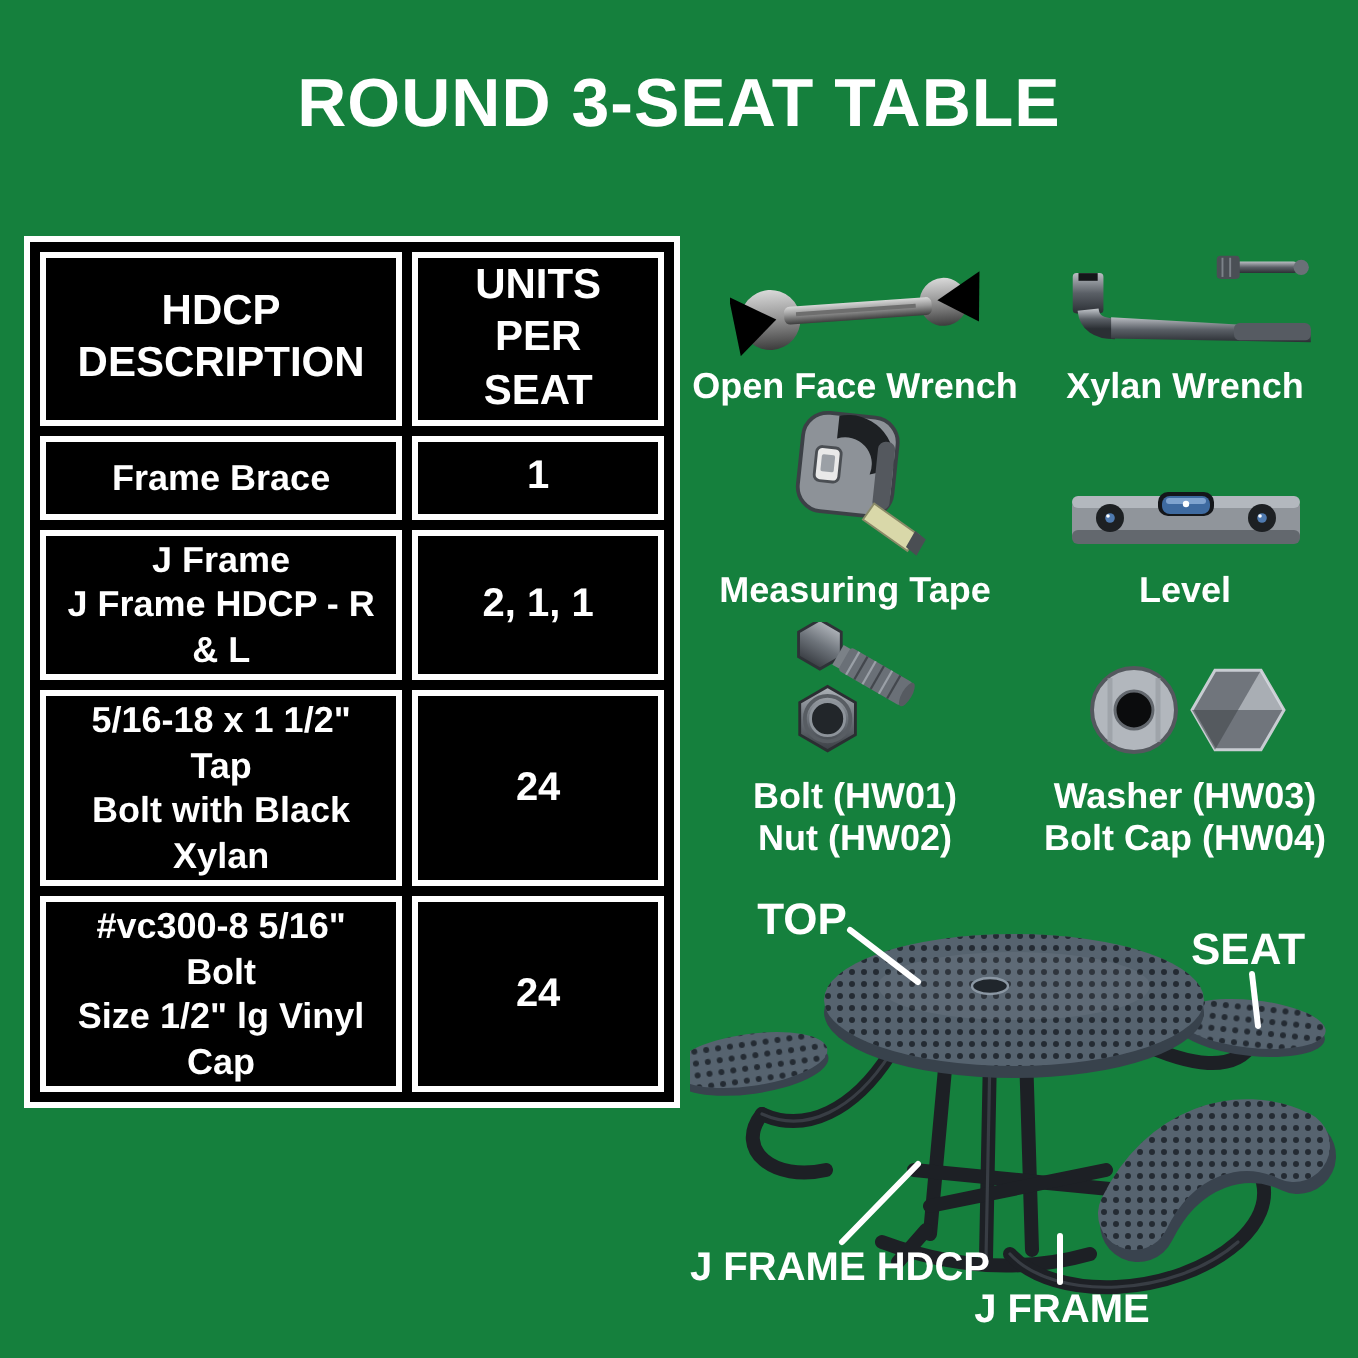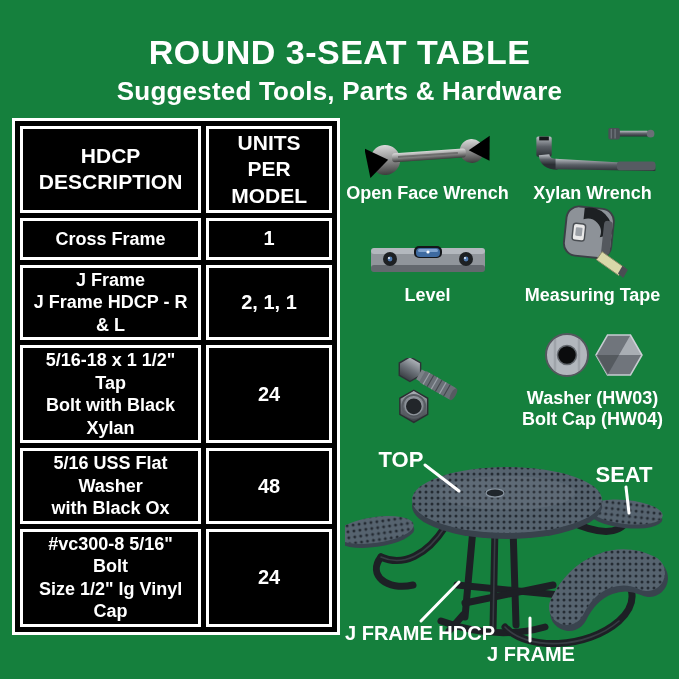--- a/index.html
+++ b/index.html
@@ -45,53 +45,47 @@
   
   svg.diagram{position:absolute;left:345px;top:435px;}
   .dlabel{fill:#fff;font-family:"Liberation Sans",sans-serif;font-weight:bold;}
 </style>
 </head>
 <body>
 
 <div class="page">
 
   <div class="title">ROUND 3-SEAT TABLE</div>
-  <div class="subtitle">Suggested Tools, Parts &amp; Hardware</div>
 
   <table class="parts">
     <colgroup>
         <col style="width:59%">
         <col style="width:41%">
       </colgroup>
     <thead>
       <tr>
         <th class="ml">HDCP DESCRIPTION</th>
         <th class="ml">UNITS PER
-MODEL</th>
+SEAT</th>
       </tr>
     </thead>
     <tbody>
       <tr class="single">
-        <td class="desc ml">Cross Frame</td>
+        <td class="desc ml">Frame Brace</td>
         <td class="units">1</td>
       </tr>
       <tr class="double">
         <td class="desc ml">J Frame
 J Frame HDCP - R &amp; L</td>
         <td class="units">2, 1, 1</td>
       </tr>
       <tr class="double">
         <td class="desc ml">5/16-18 x 1 1/2" Tap
 Bolt with Black Xylan</td>
         <td class="units">24</td>
-      </tr>
-      <tr class="double">
-        <td class="desc ml">5/16 USS Flat Washer
-with Black Ox</td>
-        <td class="units">48</td>
       </tr>
       <tr class="double">
         <td class="desc ml">#vc300-8 5/16" Bolt
 Size 1/2" lg Vinyl Cap</td>
         <td class="units">24</td>
       </tr>
 
     </tbody>
   </table>
 
@@ -142,54 +136,54 @@
             <polygon points="36,38 140,44 140,51 36,49" fill="url(#gS)"></polygon>
             <rect x="100" y="41" width="40" height="9" rx="3" fill="#565b62"></rect>
           </g>
         </svg>
       </span>
       <div class="tool-label ml">Xylan Wrench</div>
     </div>
 
     <div class="tool">
       <span class="tool-icon">
+        <svg width="84" height="76" viewBox="0 0 84 80">
+          <g transform="rotate(6 40 36)">
+            <rect x="12" y="4" width="50" height="52" rx="13" fill="#8d9298" stroke="#3c4046" stroke-width="2"></rect>
+            <path d="M30,5 a24,24 0 0 1 31,25 l-12,4 a14,14 0 0 0 -19,-17 z" fill="#1d2023"></path>
+            <rect x="52" y="16" width="9" height="36" rx="4" fill="#54585e"></rect>
+            <rect x="20" y="22" width="13" height="18" rx="3" fill="#e9e9e9" stroke="#4a4e53" stroke-width="1.5"></rect>
+            <rect x="23" y="26" width="7" height="9" rx="1" fill="#9ba0a6"></rect>
+            <polygon points="53,49 78,63 73,72 48,58" fill="#d9d8a9" stroke="#8a8a68" stroke-width="1"></polygon>
+            <polygon points="76,61 82,65 78,74 72,70" fill="#4a4e53"></polygon>
+          </g>
+        </svg>
+      </span>
+      <div class="tool-label ml">Measuring Tape</div>
+    </div>
+
+    <div class="tool">
+      <span class="tool-icon">
         <svg width="118" height="40" viewBox="0 0 118 40">
           <rect x="2" y="8" width="114" height="24" rx="5" fill="#90959b"></rect>
           <rect x="2" y="8" width="114" height="6" rx="3" fill="#b3b8be"></rect>
           <rect x="2" y="25" width="114" height="7" rx="3" fill="#63686e"></rect>
           <rect x="45" y="6" width="28" height="12" rx="5" fill="#14161a"></rect>
           <rect x="47" y="8" width="24" height="9" rx="4" fill="#3e6aa0"></rect>
           <rect x="49" y="9" width="20" height="3" rx="1.5" fill="#7fa3cf"></rect>
           <circle cx="59" cy="12" r="1.6" fill="#fff"></circle>
           <circle cx="21" cy="19" r="7" fill="#1d2023"></circle>
           <circle cx="21" cy="19" r="2.4" fill="#4f7ab0"></circle>
           <circle cx="20" cy="18" r="0.9" fill="#fff"></circle>
           <circle cx="97" cy="19" r="7" fill="#1d2023"></circle>
           <circle cx="97" cy="19" r="2.4" fill="#4f7ab0"></circle>
           <circle cx="96" cy="18" r="0.9" fill="#fff"></circle>
         </svg>
       </span>
       <div class="tool-label ml">Level</div>
-    </div>
-
-    <div class="tool">
-      <span class="tool-icon">
-        <svg width="84" height="76" viewBox="0 0 84 80">
-          <g transform="rotate(6 40 36)">
-            <rect x="12" y="4" width="50" height="52" rx="13" fill="#8d9298" stroke="#3c4046" stroke-width="2"></rect>
-            <path d="M30,5 a24,24 0 0 1 31,25 l-12,4 a14,14 0 0 0 -19,-17 z" fill="#1d2023"></path>
-            <rect x="52" y="16" width="9" height="36" rx="4" fill="#54585e"></rect>
-            <rect x="20" y="22" width="13" height="18" rx="3" fill="#e9e9e9" stroke="#4a4e53" stroke-width="1.5"></rect>
-            <rect x="23" y="26" width="7" height="9" rx="1" fill="#9ba0a6"></rect>
-            <polygon points="53,49 78,63 73,72 48,58" fill="#d9d8a9" stroke="#8a8a68" stroke-width="1"></polygon>
-            <polygon points="76,61 82,65 78,74 72,70" fill="#4a4e53"></polygon>
-          </g>
-        </svg>
-      </span>
-      <div class="tool-label ml">Measuring Tape</div>
     </div>
 
     <div class="tool">
       <span class="tool-icon">
         <svg width="86" height="72" viewBox="0 0 86 76">
           <defs>
             <linearGradient id="gB" x1="0" y1="0" x2="0" y2="1">
               <stop offset="0" stop-color="#aeb3b9"></stop>
                 <stop offset="0.5" stop-color="#6d737a"></stop>
                 <stop offset="1" stop-color="#3a3e44"></stop>
@@ -205,20 +199,22 @@
             <line x1="53" y1="15" x2="53" y2="29" stroke="#43474d" stroke-width="1.2"></line>
             <line x1="58" y1="15" x2="58" y2="29" stroke="#9aa0a7" stroke-width="1.2"></line>
             <line x1="63" y1="15" x2="63" y2="29" stroke="#43474d" stroke-width="1.2"></line>
             <ellipse cx="71" cy="22" rx="2.6" ry="7" fill="#565b61"></ellipse>
           </g>
           <polygon points="42.7,59.5 28,68 13.3,59.5 13.3,42.5 28,34 42.7,42.5" fill="url(#gB)" stroke="#2b2e32" stroke-width="1.5"></polygon>
           <circle cx="28" cy="51" r="12" fill="none" stroke="#585d63" stroke-width="2"></circle>
           <circle cx="28" cy="51" r="9" fill="#22262a" stroke="#8d939a" stroke-width="1.5"></circle>
         </svg>
       </span>
+      <div class="tool-label ml">Bolt (HW01)
+Nut (HW02)</div>
     </div>
 
     <div class="tool">
       <span class="tool-icon">
         <svg width="108" height="56" viewBox="0 0 108 56">
           <circle cx="28" cy="28" r="21" fill="#b2b7bd" stroke="#54585e" stroke-width="2"></circle>
           <line x1="16" y1="12" x2="16" y2="44" stroke="#979ca2" stroke-width="2.5" opacity="0.7"></line>
           <line x1="40" y1="12" x2="40" y2="44" stroke="#979ca2" stroke-width="2.5" opacity="0.7"></line>
           <circle cx="28" cy="28" r="9.5" fill="#0b0c0d" stroke="#63686e" stroke-width="1.5"></circle>
           <polygon points="103,28 91.5,47.9 68.5,47.9 57,28 68.5,8.1 91.5,8.1" fill="#70757c" stroke="#c8ccd2" stroke-width="1.5"></polygon>

